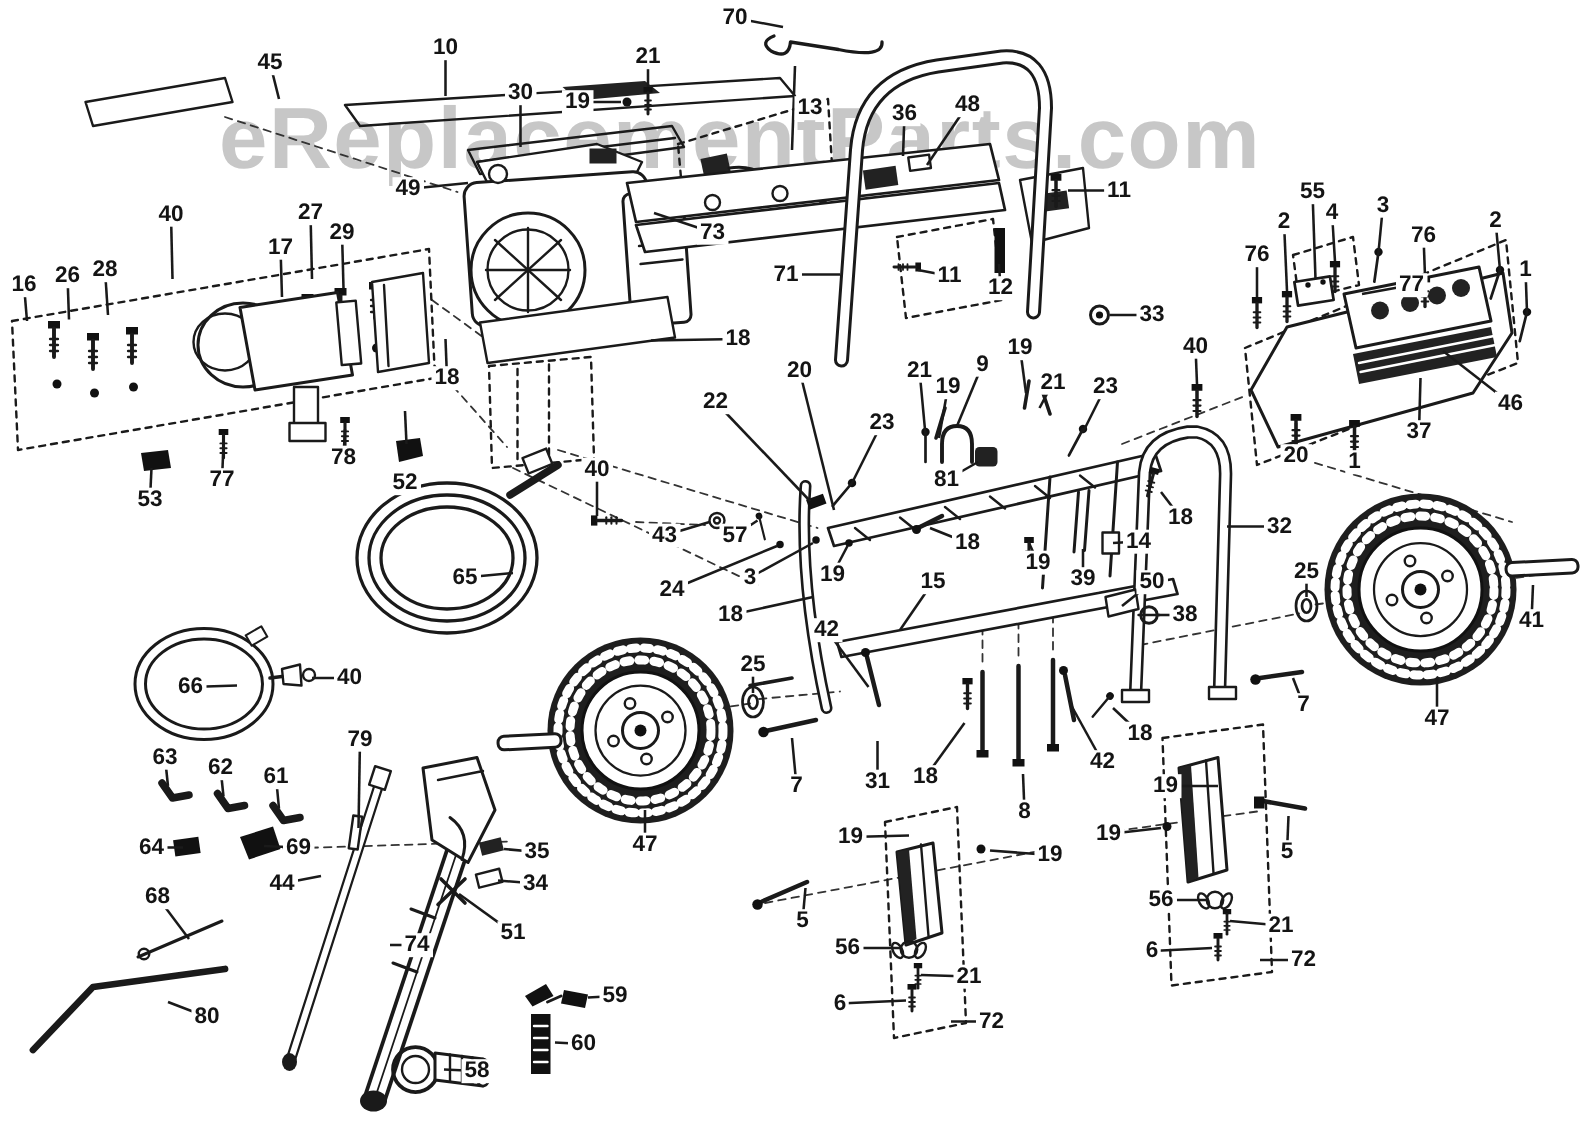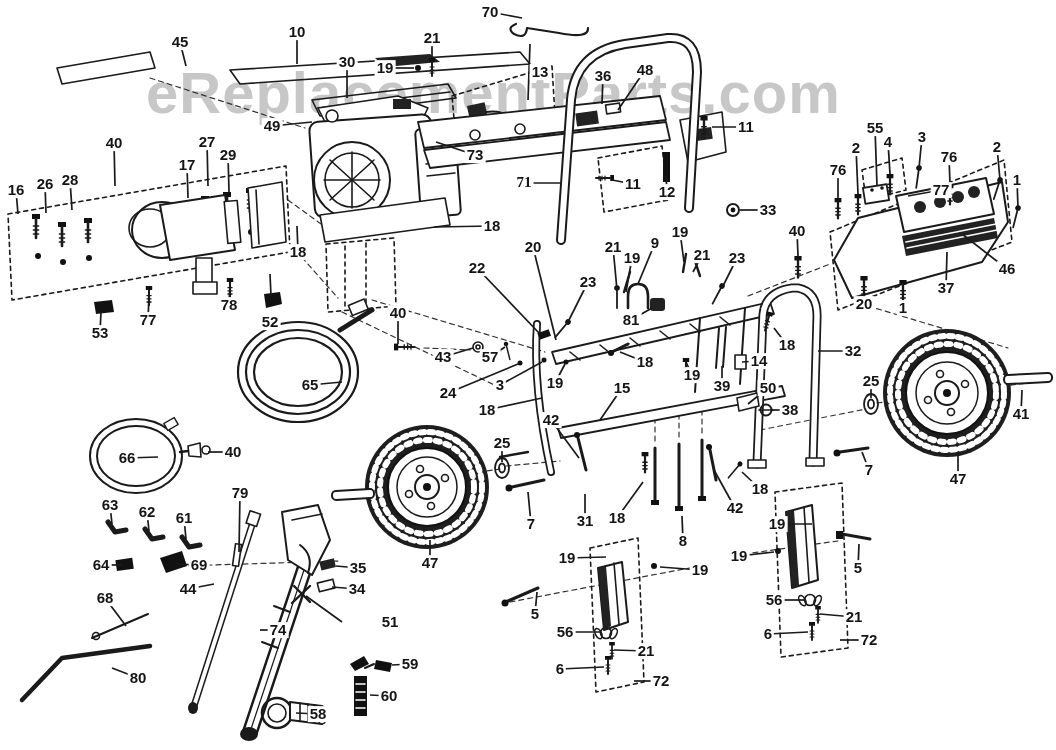--- a/index.html
+++ b/index.html
@@ -484,21 +484,21 @@
     <div class="callout" style="left: 297px; top: 32px;">10</div>
     <div class="callout" style="left: 347px; top: 62px;">30</div>
     <div class="callout" style="left: 385px; top: 68px;">19</div>
     <div class="callout" style="left: 432px; top: 38px;">21</div>
     <div class="callout" style="left: 540px; top: 44px; margin-top: 28px;">13</div>
     <div class="callout" style="left: 603px; top: 76px;">36</div>
     <div class="callout" style="left: 645px; top: 70px;">48</div>
     <div class="callout" style="left: 746px; top: 127px;">11</div>
     <div class="callout" style="left: 272px; top: 126px;">49</div>
     <div class="callout" style="left: 475px; top: 155px;">73</div>
-    <div class="callout" style="left: 524px; top: 183px; font-family: Liberation Serif, serif;">71</div>
+    <div class="callout" style="left: 524px; top: 183px;">71</div>
     <div class="callout" style="left: 633px; top: 184px;">11</div>
     <div class="callout" style="left: 667px; top: 192px;">12</div>
     <div class="callout" style="left: 768px; top: 210px;">33</div>
     <div class="callout" style="left: 875px; top: 128px;">55</div>
     <div class="callout" style="left: 856px; top: 148px;">2</div>
     <div class="callout" style="left: 888px; top: 142px;">4</div>
     <div class="callout" style="left: 922px; top: 137px;">3</div>
     <div class="callout" style="left: 838px; top: 170px;">76</div>
     <div class="callout" style="left: 949px; top: 157px;">76</div>
     <div class="callout" style="left: 997px; top: 147px;">2</div>
@@ -559,21 +559,21 @@
     <div class="callout" style="left: 147px; top: 512px;">62</div>
     <div class="callout" style="left: 184px; top: 518px;">61</div>
     <div class="callout" style="left: 240px; top: 493px;">79</div>
     <div class="callout" style="left: 101px; top: 565px;">64</div>
     <div class="callout" style="left: 199px; top: 565px;">69</div>
     <div class="callout" style="left: 188px; top: 589px;">44</div>
     <div class="callout" style="left: 105px; top: 598px;">68</div>
     <div class="callout" style="left: 138px; top: 678px;">80</div>
     <div class="callout" style="left: 358px; top: 568px;">35</div>
     <div class="callout" style="left: 357px; top: 589px;">34</div>
-    <div class="callout" style="left: 342px; top: 622px; margin-left: 48px;">51</div>
+    <div class="callout" style="left: 342px; top: 622px;">51</div>
     <div class="callout" style="left: 278px; top: 630px;">74</div>
     <div class="callout" style="left: 410px; top: 664px;">59</div>
     <div class="callout" style="left: 389px; top: 696px;">60</div>
     <div class="callout" style="left: 318px; top: 714px;">58</div>
     <div class="callout" style="left: 502px; top: 443px;">25</div>
     <div class="callout" style="left: 551px; top: 420px;">42</div>
     <div class="callout" style="left: 531px; top: 524px;">7</div>
     <div class="callout" style="left: 585px; top: 521px;">31</div>
     <div class="callout" style="left: 617px; top: 518px;">18</div>
     <div class="callout" style="left: 683px; top: 541px;">8</div>

